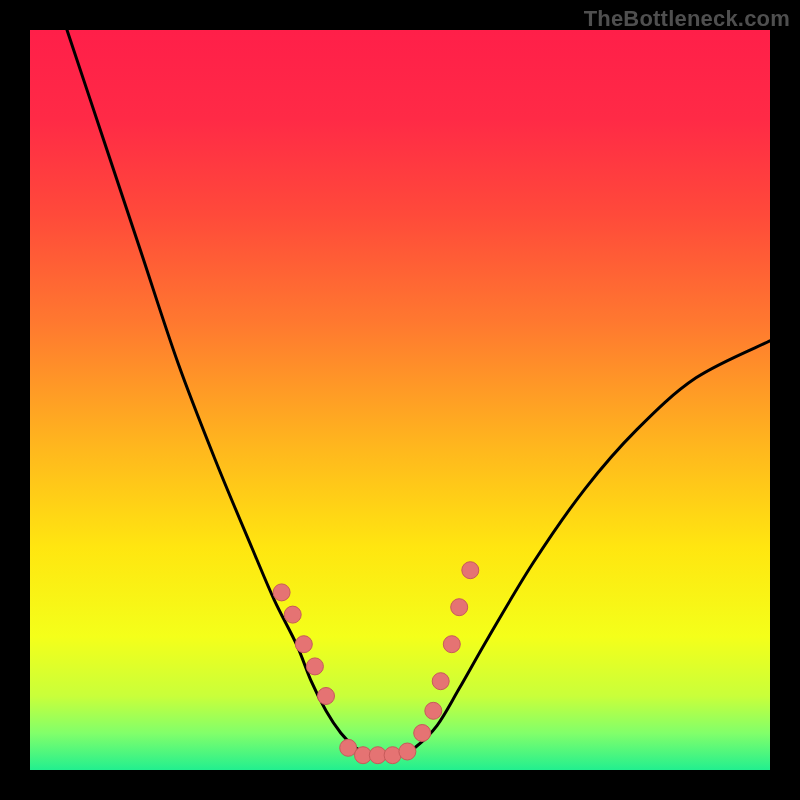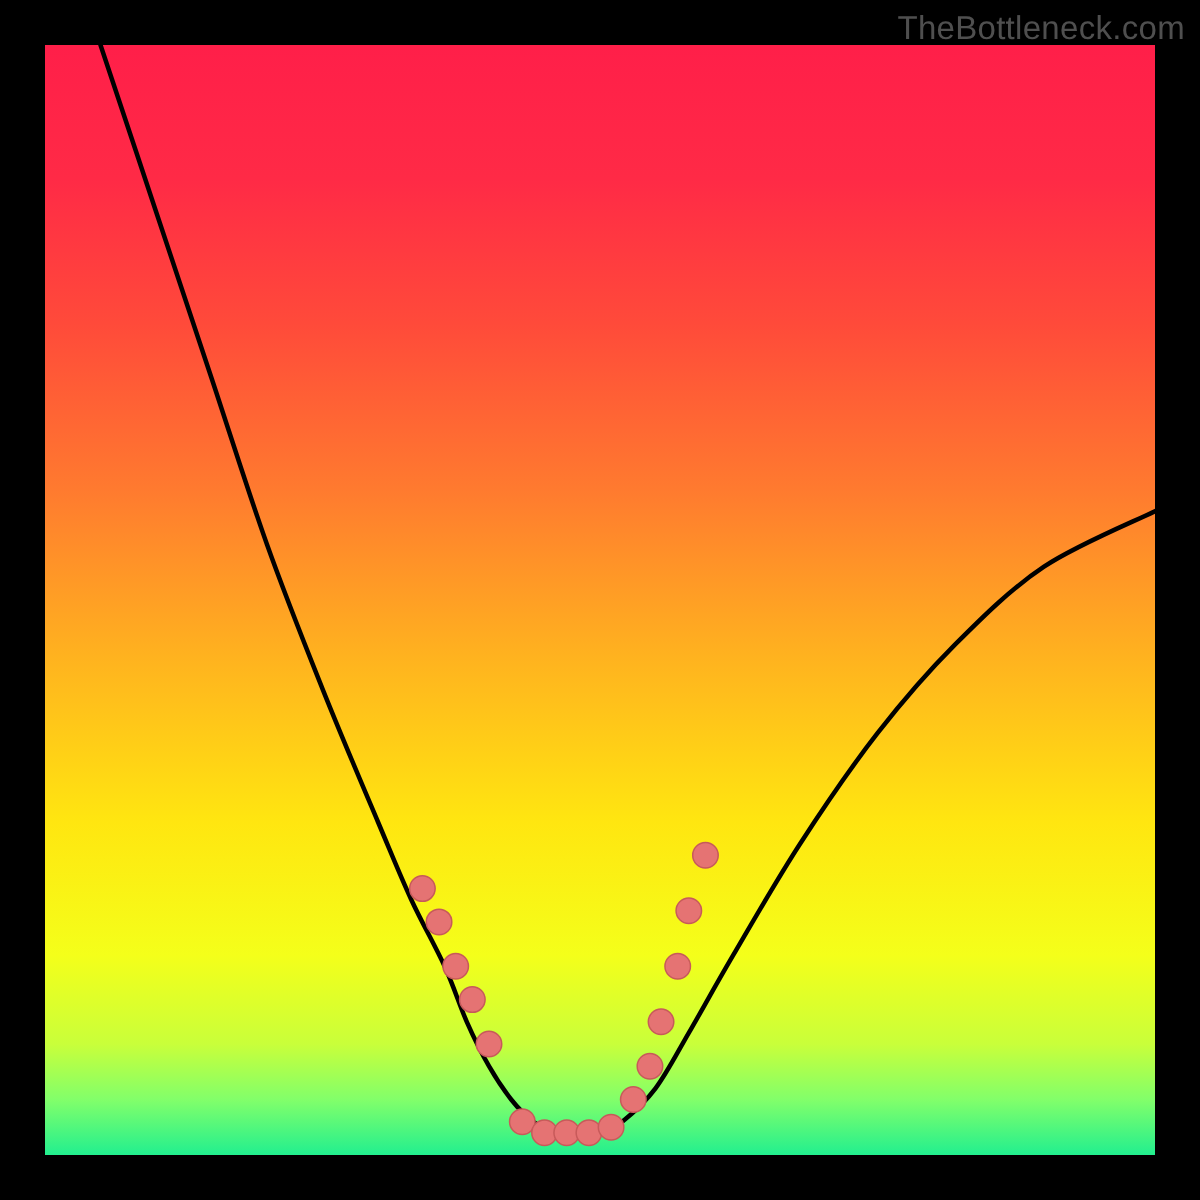--- a/index.html
+++ b/index.html
@@ -25,21 +25,21 @@
     top: 0;
     width: 740px;
     height: 740px;
   }
   .watermark {
     position: absolute;
     top: 6px;
     right: 10px;
     color: #4f4f4f;
     font-size: 22px;
-    font-weight: 400;
+    font-weight: 700;
     letter-spacing: 0.2px;
     margin-left: 32px;
   }
   svg.curve {
     position: absolute;
     left: 0;
     top: 0;
   }
 </style>
 </head>

